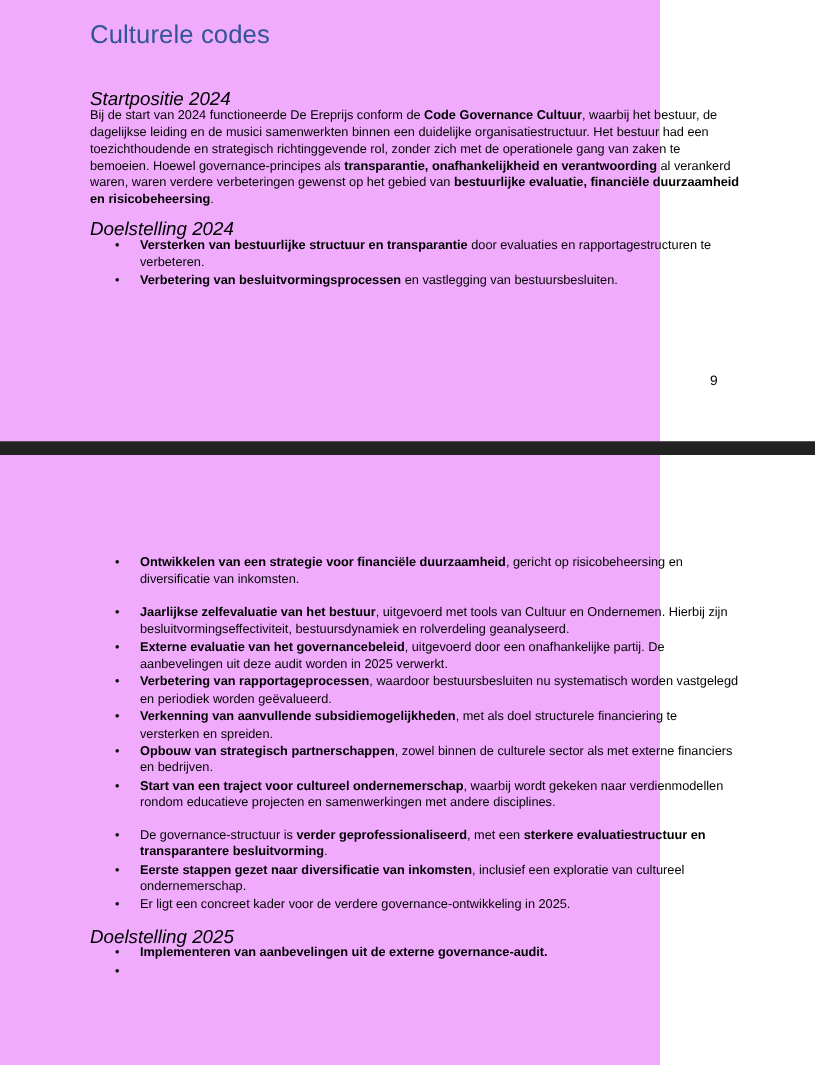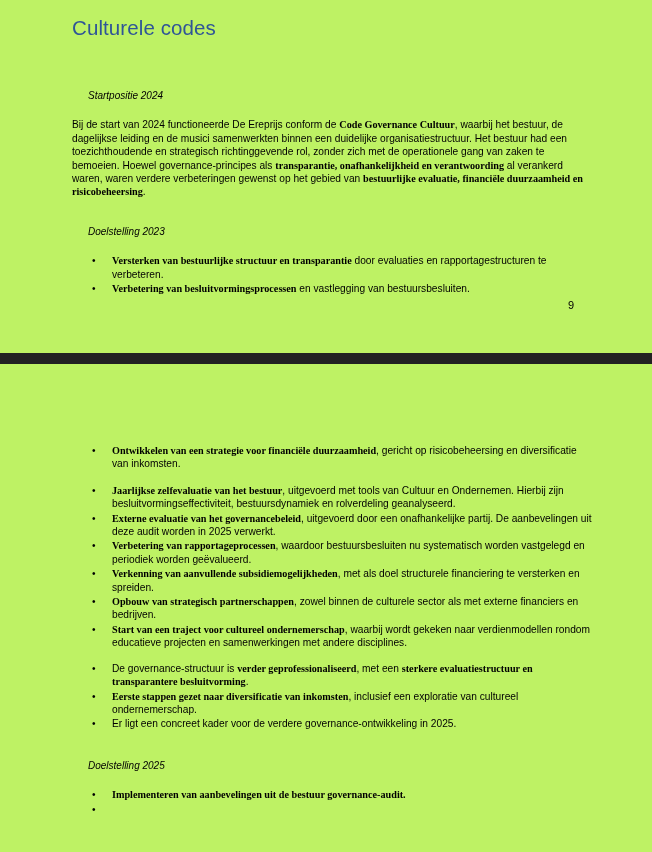--- a/index.html
+++ b/index.html
@@ -1,56 +1,56 @@
 <!DOCTYPE html>
 <html><head>
 <meta charset="utf-8">
 <style>
   html, body { margin: 0; padding: 0; }
   body {
     width: 652px; height: 852px; overflow: hidden; background: #ffffff;
     font-family: "Liberation Sans", sans-serif; color: #000;
     position: relative;
   }
-  .page { position: absolute; left: 0; width: 652px; background: #bef264; }
+  .page { position: absolute; left: 0; width: 528px; background: #f0abfc; }
   #page1 { top: 0; height: 353px; }
   .page-gap { position: absolute; left: 0; top: 353px; width: 652px; height: 11px; background: #222222; }
   #page2 { top: 364px; height: 488px; }
   .content { position: absolute; left: 72px; width: 520px; }
   .heading {
     position: absolute; left: 72px; top: 16px;
     font-size: 20.5px; color: #2f5597; font-weight: normal; letter-spacing: 0.1px;
     white-space: nowrap;
   }
   .subheading { font-weight: bold; font-size: 10.2px; line-height: 13.4px; margin: 0; }
-  .section-title { font-style: italic; font-size: 10px; line-height: 13.4px; margin: 16px; }
+  .section-title { font-style: italic; font-size: 15px; line-height: 13.4px; margin: 0; }
   p.body { font-size: 10.2px; line-height: 13.4px; margin: 0; }
   ul.blist { list-style: none; margin: 0; padding: 0; }
   ul.blist li {
     position: relative; padding-left: 40px; font-size: 10.2px; line-height: 13.4px;
     margin: 0 0 1px 0;
   }
   ul.blist li .bullet {
     position: absolute; left: 20px; top: 0; font-size: 10.2px;
   }
-  b { font-weight: bold; font-family: Liberation Serif, serif; }
+  b { font-weight: bold; }
   .page-number { position: absolute; left: 568px; top: 299px; font-size: 11px; }
 </style>
 </head>
 <body>
 
 <div class="page" id="page1">
   <div class="heading">Culturele codes</div>
 
   <div class="content" style="top:63px;">
     <div style="height:10px"></div>
     <p class="section-title">Startpositie 2024</p>
     <p class="body rich"><span>Bij de start van 2024 functioneerde De Ereprijs conform de </span><b>Code Governance Cultuur</b><span>, waarbij het bestuur, de dagelijkse leiding en de musici samenwerkten binnen een duidelijke organisatiestructuur. Het bestuur had een toezichthoudende en strategisch richtinggevende rol, zonder zich met de operationele gang van zaken te bemoeien. Hoewel governance-principes als </span><b>transparantie, onafhankelijkheid en verantwoording</b><span> al verankerd waren, waren verdere verbeteringen gewenst op het gebied van </span><b>bestuurlijke evaluatie, financiële duurzaamheid en risicobeheersing</b><span>.</span></p>
     <div style="height:10px"></div>
-    <p class="section-title">Doelstelling 2023</p>
+    <p class="section-title">Doelstelling 2024</p>
     <ul class="blist">
         <li><span class="bullet">•</span><b>Versterken van bestuurlijke structuur en transparantie</b><span> door evaluaties en rapportagestructuren te verbeteren.</span></li>
         <li><span class="bullet">•</span><b>Verbetering van besluitvormingsprocessen</b><span> en vastlegging van bestuursbesluiten.</span></li>
       </ul>
   </div>
 
   <div class="page-number">9</div>
 </div>
 
 <div class="page-gap"></div>
@@ -71,17 +71,17 @@
       </ul>
     <div style="height:11px"></div>
     <ul class="blist">
         <li><span class="bullet">•</span><span>De governance-structuur is </span><b>verder geprofessionaliseerd</b><span>, met een </span><b>sterkere evaluatiestructuur en transparantere besluitvorming</b><span>.</span></li>
         <li><span class="bullet">•</span><b>Eerste stappen gezet naar diversificatie van inkomsten</b><span>, inclusief een exploratie van cultureel ondernemerschap.</span></li>
         <li><span class="bullet">•</span><span>Er ligt een concreet kader voor de verdere governance-ontwikkeling in 2025.</span></li>
       </ul>
     <div style="height:11px"></div>
     <p class="section-title">Doelstelling 2025</p>
     <ul class="blist">
-        <li><span class="bullet">•</span><b>Implementeren van aanbevelingen uit de bestuur governance-audit.</b></li>
+        <li><span class="bullet">•</span><b>Implementeren van aanbevelingen uit de externe governance-audit.</b></li>
         <li><span class="bullet">•</span></li>
       </ul>
   </div>
 </div>
 
 </body></html>

